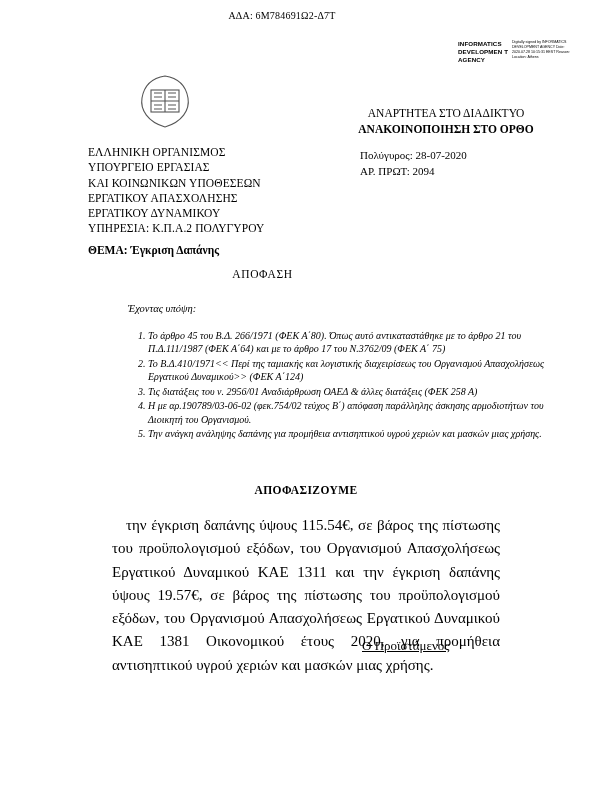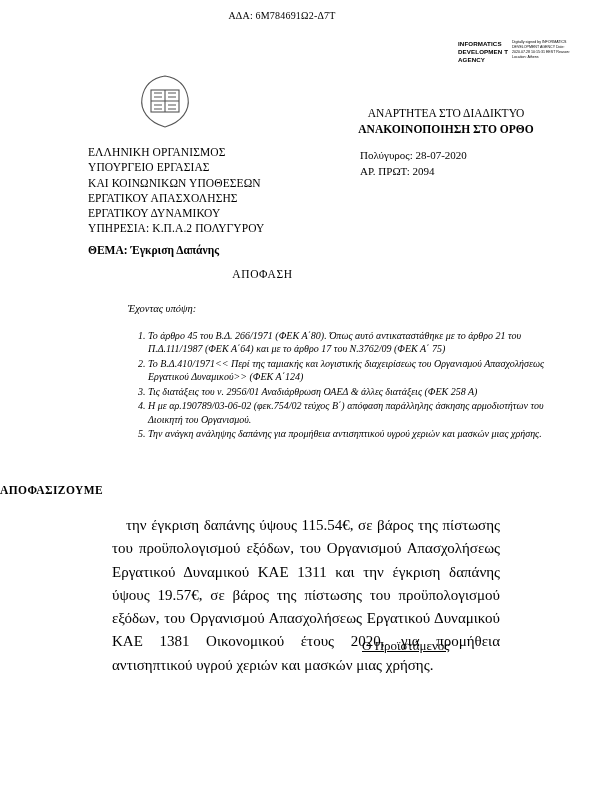--- a/index.html
+++ b/index.html
@@ -125,20 +125,21 @@
     font-style: italic;
   }
   ol.items li {
     margin-bottom: 1.5px;
   }
   .apofasizoume {
     position: absolute;
     top: 484px;
     left: 0;
     width: 612px;
+    text-align: center;
     font-size: 11.5px;
     font-weight: bold;
     letter-spacing: 0.4px;
   }
   .body-par {
     position: absolute;
     top: 514px;
     left: 112px;
     width: 388px;
     font-size: 15px;

